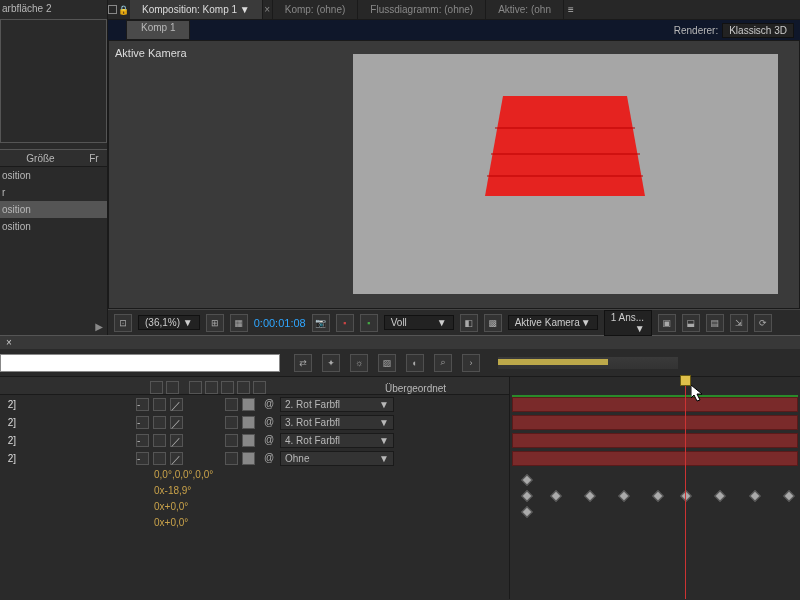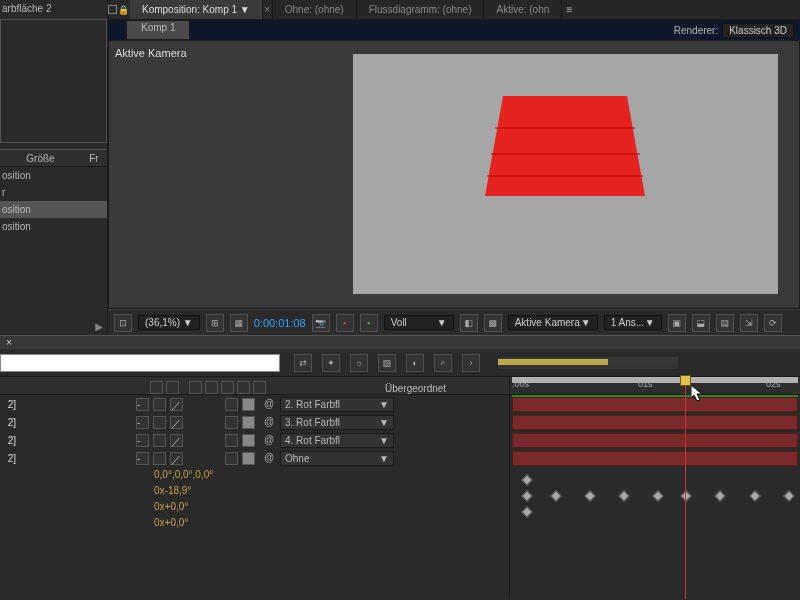--- a/index.html
+++ b/index.html
@@ -91,21 +91,21 @@
   </div>
 
   <div class="comp-col">
     <div class="vp-tabs">
       <div style="width:22px;display:flex;align-items:center;justify-content:center;gap:2px">
         <span style="width:9px;height:9px;border:1px solid #888;display:inline-block"></span>
         <span style="font-size:9px">🔒</span>
       </div>
       <div class="vp-tab act">Komposition: Komp 1 ▼</div>
       <div class="vp-tab" style="width:10px;padding:0;text-align:center">×</div>
-      <div class="vp-tab">Ohne: (ohne)</div>
+      <div class="vp-tab">Komp: (ohne)</div>
       <div class="vp-tab">Flussdiagramm: (ohne)</div>
       <div class="vp-tab">Aktive: (ohn</div>
       <div style="width:14px;line-height:20px;text-align:center">≡</div>
     </div>
     <div class="crumb-row">
       <div class="crumb">Komp 1</div>
       <div class="renderer">
         <span>Renderer:</span>
         <span class="dd">Klassisch 3D</span>
       </div>
@@ -127,21 +127,21 @@
       <span class="tbtn">⊞</span>
       <span class="tbtn">▦</span>
       <span class="tc">0:00:01:08</span>
       <span class="tbtn">📷</span>
       <span class="tbtn" style="color:#c44">▪</span>
       <span class="tbtn" style="color:#4a4">▪</span>
       <span class="tsel" style="width:70px"><span>Voll</span> <span style="float:right">▼</span></span>
       <span class="tbtn">◧</span>
       <span class="tbtn">▩</span>
       <span class="tsel" style="width:90px"><span>Aktive Kamera</span> <span style="float:right">▼</span></span>
-      <span class="tsel" style="width:58px"><span>1 Ans...</span> <span style="float:right">▼</span></span>
+      <span class="tsel" style="width:48px"><span>1 Ans...</span> <span style="float:right">▼</span></span>
       <span class="tbtn">▣</span>
       <span class="tbtn">⬓</span>
       <span class="tbtn">▤</span>
       <span class="tbtn">⇲</span>
       <span class="tbtn">⟳</span>
     </div>
   </div>
 </div>
 
 <div class="close-x">
@@ -257,26 +257,20 @@
 
       <div class="props">
         <div class="prop"><span class="pv">0,0°,0,0°,0,0°</span></div>
         <div class="prop"><span class="pv">0x-18,9°</span></div>
         <div class="prop"><span class="pv">0x+0,0°</span></div>
         <div class="prop"><span class="pv">0x+0,0°</span></div>
       </div>
     </div>
 
     <div class="tl-right">
-      <div class="ruler">
-        <div class="workarea"></div>
-        <span class="lbl" style="left:2px">:00s</span>
-        <span class="lbl" style="left:128px">01s</span>
-        <span class="lbl" style="left:256px">02s</span>
-      </div>
       <div class="greenline" style="left:2px;top:18px;width:286px"></div>
       <div id="bars">
           <div class="bar" style="left: 2px; top: 20px; width: 286px;"></div>
           <div class="bar" style="left: 2px; top: 38px; width: 286px;"></div>
           <div class="bar" style="left: 2px; top: 56px; width: 286px;"></div>
           <div class="bar" style="left: 2px; top: 74px; width: 286px;"></div>
         </div>
       <div id="kf-rows">
           <div class="kf-row" style="top: 96px;">
             <div class="kf" style="left: 13.36px; top: 3px;"></div>

